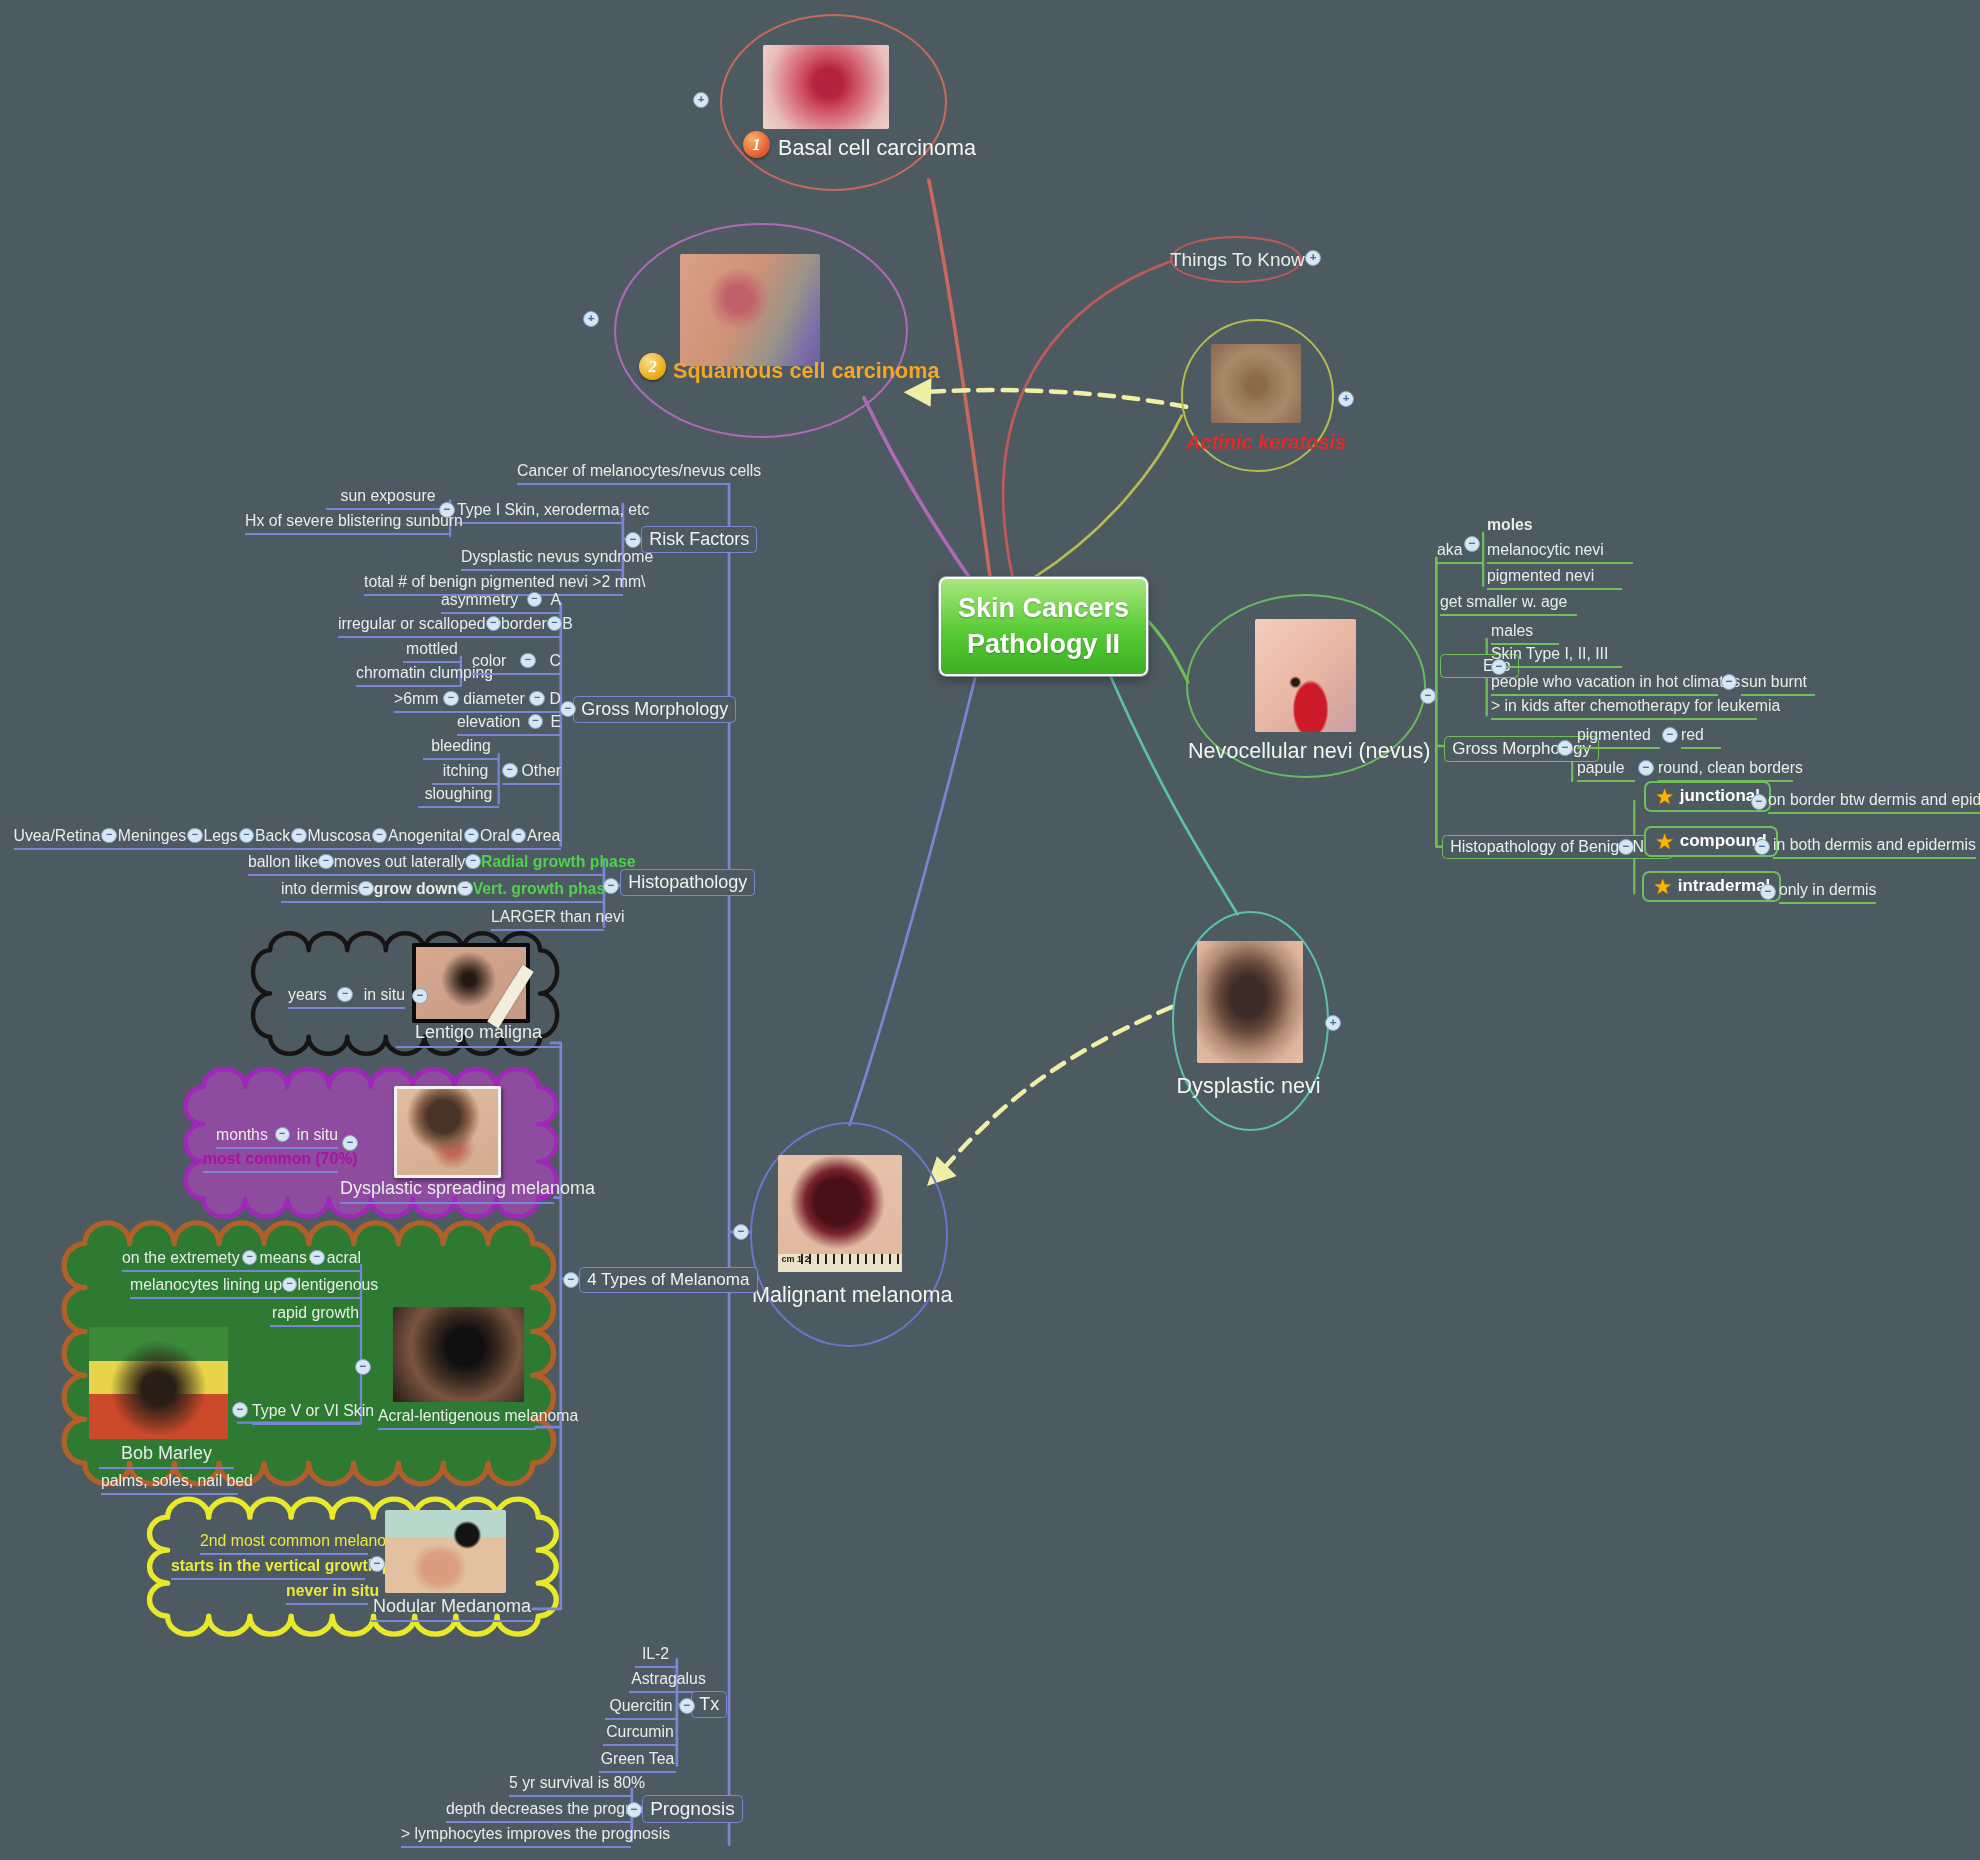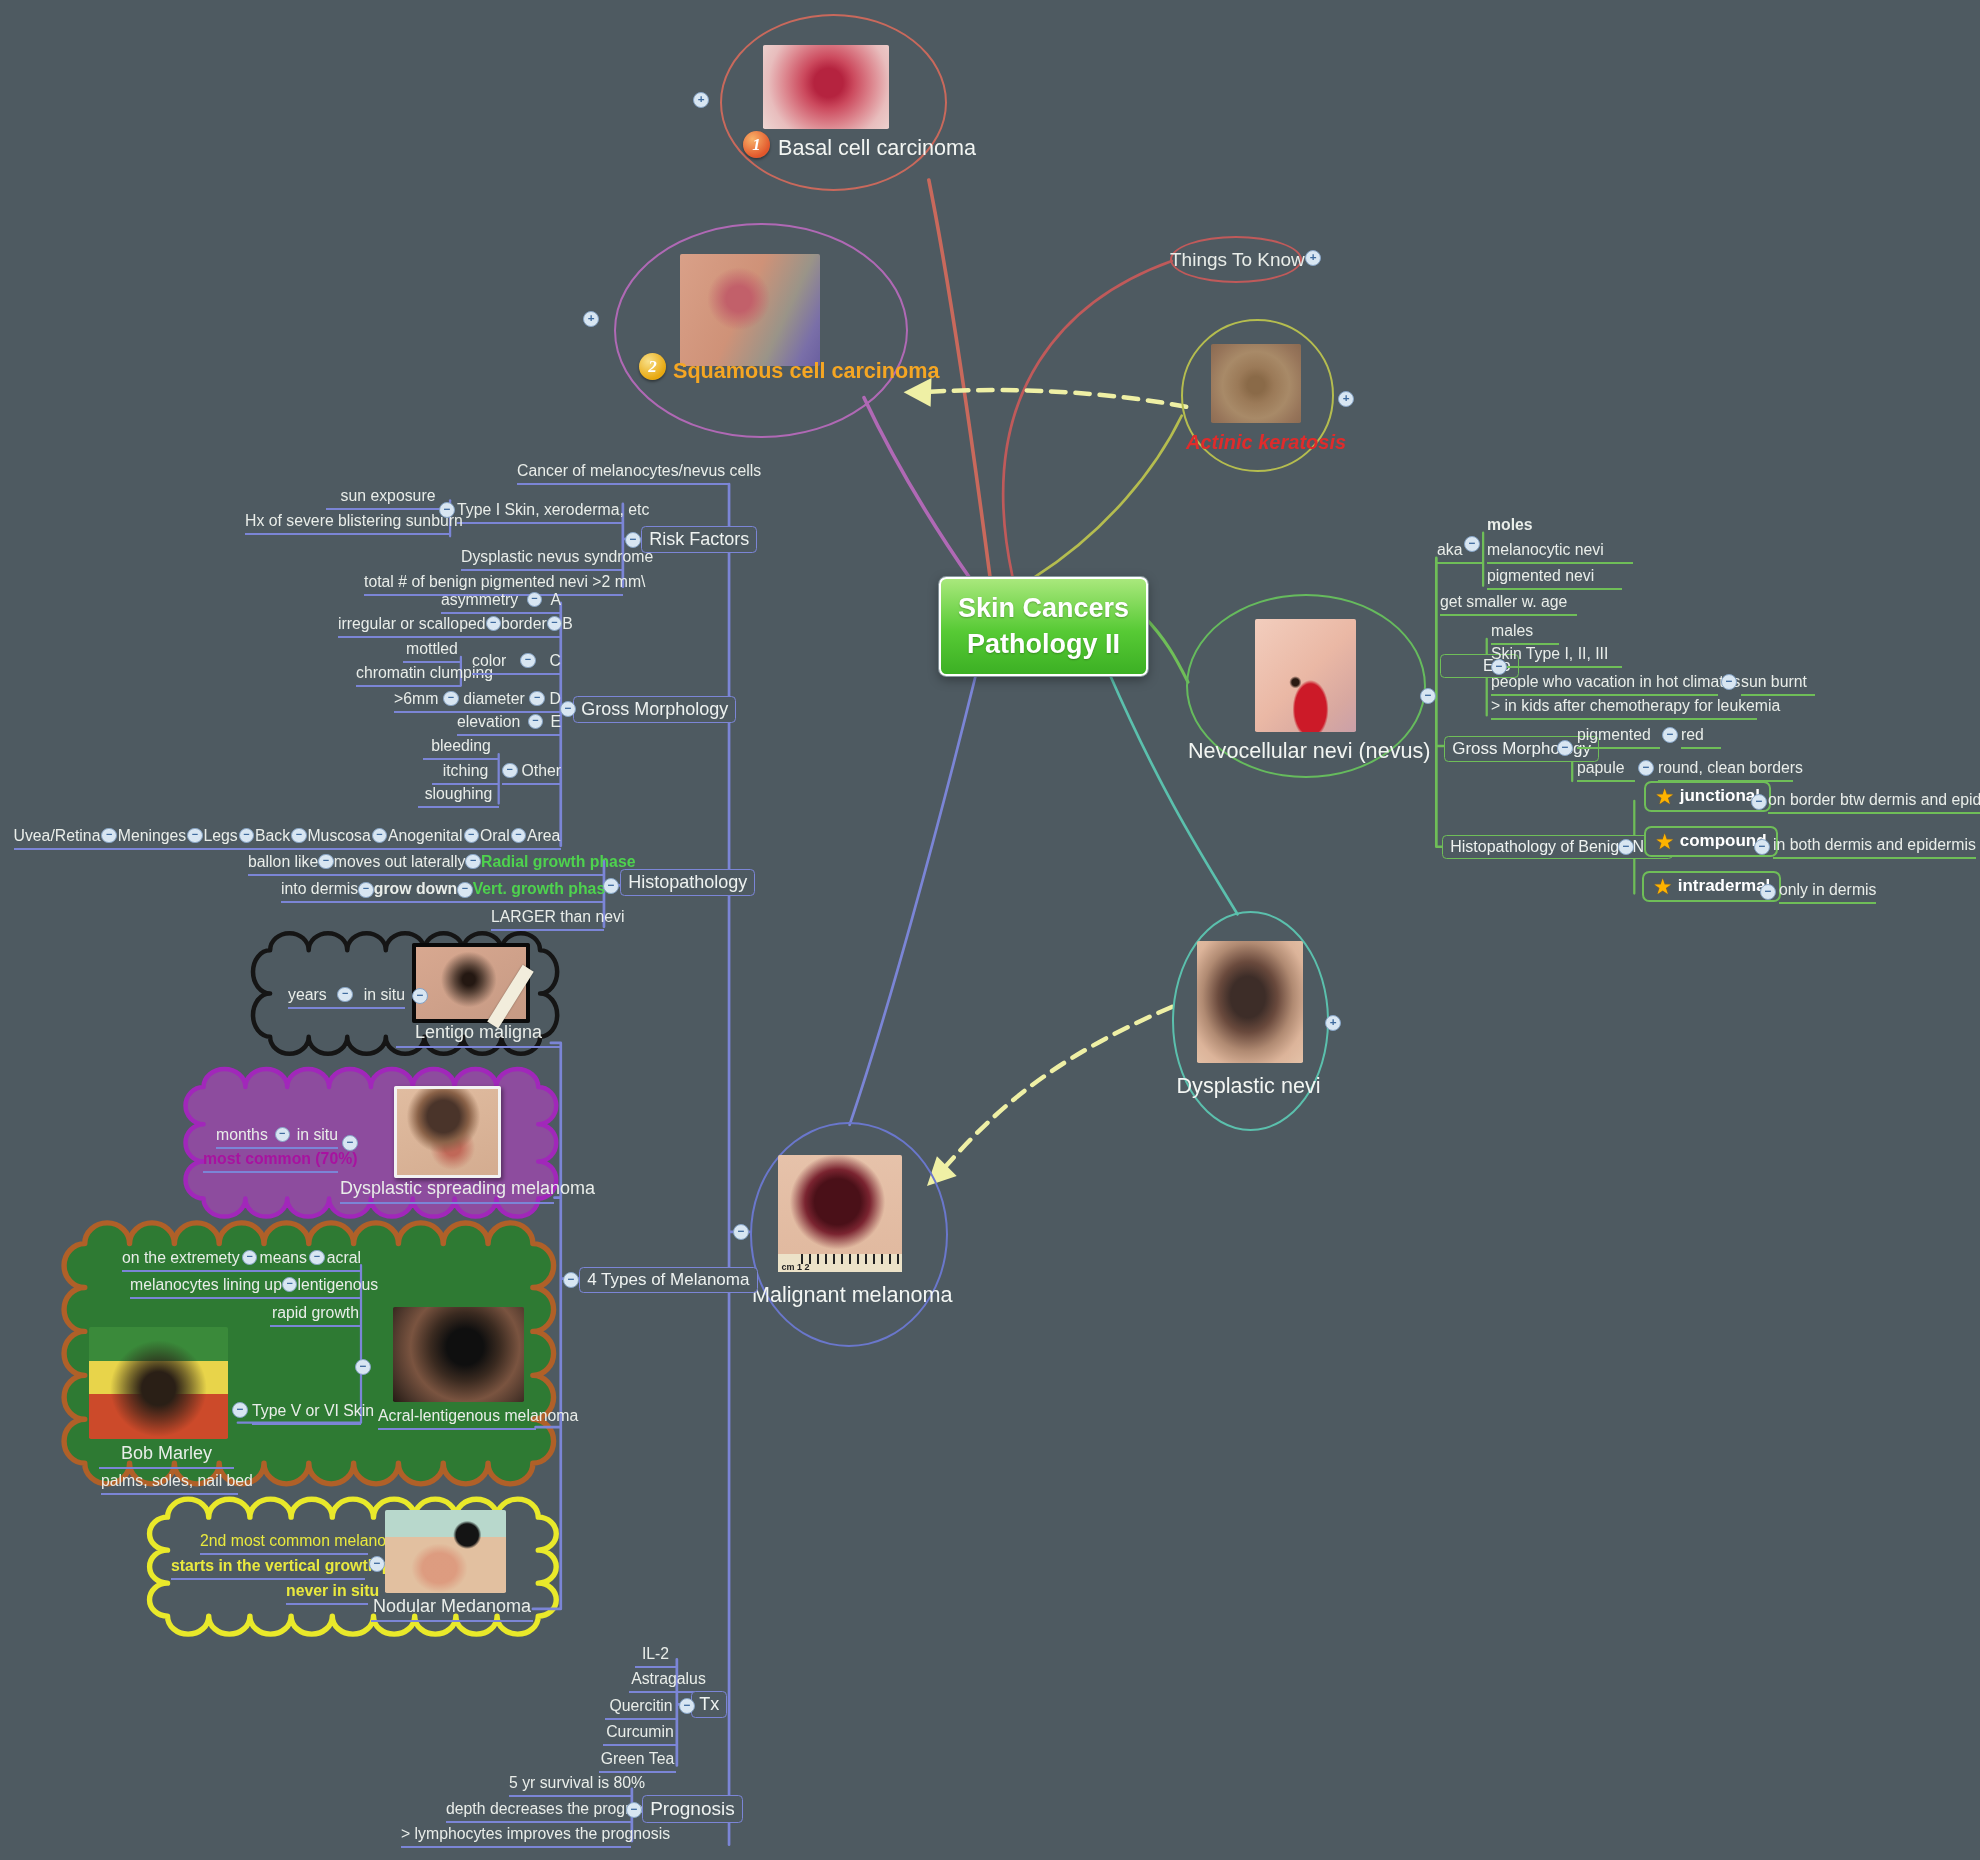--- a/index.html
+++ b/index.html
@@ -37,21 +37,21 @@
   .nodelbl{font-size:21.6px;color:#f2f5f2;}
   .badge{position:absolute;z-index:4;width:27px;height:27px;border-radius:50%;color:#fff;font-weight:700;
          font-family:"Liberation Serif",serif;font-style:italic;font-size:17px;text-align:center;line-height:27px;
          box-shadow:0 1.8px 2.7px rgba(0,0,0,.4);}
   .badge.one{background:radial-gradient(circle at 35% 30%,#f8b36a,#e2572b 70%);}
   .badge.two{background:radial-gradient(circle at 35% 30%,#f8e08a,#e8a80f 70%);}
   .typebox{position:absolute;display:flex;align-items:center;border:2.3px solid #6fbe58;border-radius:7.2px;
            padding:2.7px 9px;background:#4e5a61;z-index:3;}
   .typebox .nm{font-weight:700;font-size:17px;color:#fff;white-space:nowrap;}
   .ruler{position:absolute;left:0;right:0;bottom:0;height:18px;background:#ece2c8;
-         display:flex;align-items:flex-end;}
+         display:flex;}
   .ruler .ticks{position:absolute;left:23.4px;right:1.8px;top:0;height:10px;
          background:repeating-linear-gradient(90deg,#222 0 1.8px,transparent 1.8px 8px);}
   .ruler .rt{position:relative;font-size:9px;color:#222;margin-left:3.6px;font-weight:700;}
   .lruler{position:absolute;right:9px;top:16px;width:12.6px;height:67px;background:#f2eddc;
           transform:rotate(32deg);box-shadow:0 0 1.8px rgba(0,0,0,.4);}
   
   .ph-basal{background:radial-gradient(circle at 52% 45%,#b5233f 0 18%,#cc4a5e 32%,#dd8890 55%,#e8bdbd 75%,#edd6d2 100%);}
   .ph-squam{background:radial-gradient(circle at 42% 40%,#c2606a 0 12%,rgba(194,96,106,0) 30%),
             linear-gradient(115deg,#d9a088 0%,#cf9278 45%,#9a9488 70%,#7a6fa8 88%,#6a5fa0 100%);}
   .ph-actinic{background:radial-gradient(circle at 50% 52%,#8a6a48 0 14%,#9b7a58 30%,#a88a68 55%,#97755a 80%,#8a6a52 100%);}
@@ -282,21 +282,21 @@
 
   <div class="box" style="left:620px;top:869px;font-size:18px;">Histopathology</div>
   <div class="ctrl minus" style="left:603px;top:878px;"></div>
   <div class="lbl ub row" style="left:248px;top:852px;width:356px;">
     <span>ballon like</span>
       <span class="mi"></span>
       <span>moves out laterally</span>
       <span class="mi"></span>
       <span class="gtx">Radial growth phase</span>
   </div>
-  <div class="lbl ub row" style="left:281px;top:879px;width:323px;align-items:center;">
+  <div class="lbl ub row" style="left:281px;top:879px;width:323px;">
     <span>into dermis</span>
       <span class="mi"></span>
       <span class="b">grow down</span>
       <span class="mi"></span>
       <span class="gtx">Vert. growth phase</span>
   </div>
   <div class="lbl ub ctr" style="left:491px;top:907px;width:113px;">LARGER than nevi</div>
 
   <div class="box" style="left:579px;top:1267px;">4 Types of Melanoma</div>
   <div class="ctrl minus" style="left:563px;top:1272px;"></div>

